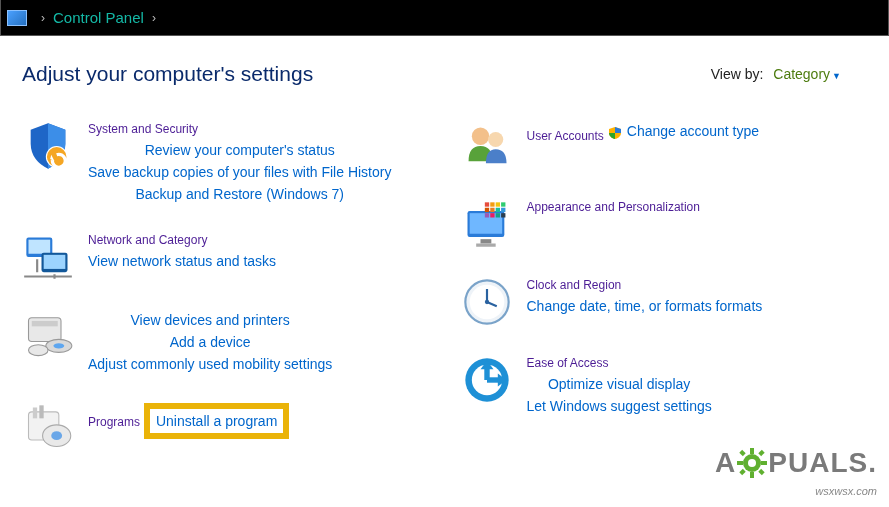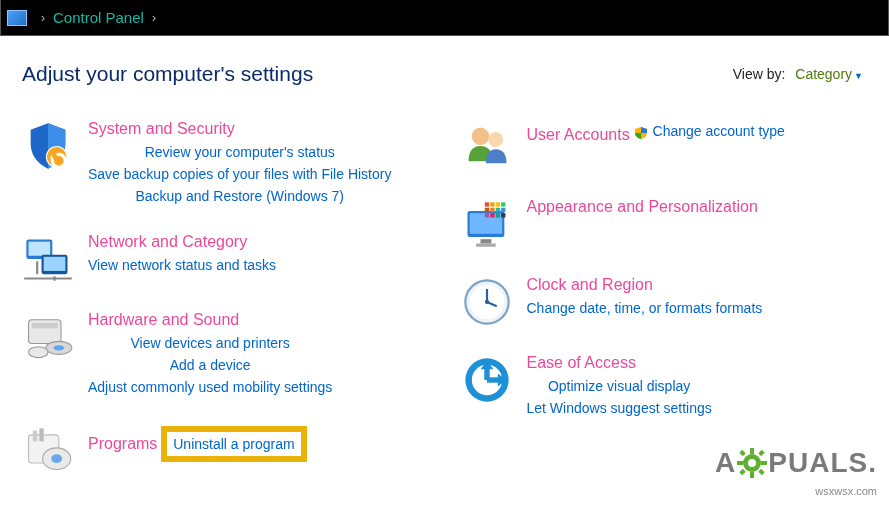--- a/index.html
+++ b/index.html
@@ -34,21 +34,21 @@
     .addrbar .chev {
       color: #bbb; padding: 0 8px; font-size: 12px;
     }
     .addrbar .crumb { font-size: 15px; color:#14b8a6;text-align:right; }
 
     
     .header {
       display: flex;
       justify-content: space-between;
       align-items: center;
-      padding: 26px 26px 10px 22px;
+      padding: 26px 48px 10px 22px;
     }
     .header h1 {
       font-size: 21px;
       font-weight: 400;
       color: #0a2a6b;
     }
     .viewby { font-size: 14px; color:#222; }
     .viewby .val {
       color: #4d7c0f;
       margin-left: 6px;
@@ -68,22 +68,22 @@
     }
     .cat-icon {
       width: 52px;
       height: 52px;
       flex: 0 0 52px;
       margin-right: 14px;
       position: relative;
     }
     .cat-body { padding-top: 0; }
     .cat-title {
-      color: #ec4899;
-      font-size: 16px;
+      color: #4c1d95;
+      font-size: 12px;
       font-weight: 400;
       margin-bottom: 3px;
       cursor: pointer;
       display: inline-block;
     }
     .cat-link {
       color: #0066cc;
       font-size: 14px;
       line-height: 22px;
       cursor: pointer;
@@ -117,21 +117,21 @@
       color: #7a7a7a;
       letter-spacing: 1px;
       font-family: Arial, sans-serif;
       display:flex; align-items:center;
     }
     .watermark .gear {
       display:inline-block;width:30px;height:30px;margin:0 1px;
     }
     .srctxt {
       position:absolute;right:12px;bottom:10px;
-      font-size:11px;color:#888;
+      font-size:11px;color:#888;font-style:italic;
     }
   </style>
 </head>
 <body>
 
 <div class="addrbar">
   <span class="cp-icon"></span>
   <span class="chev">›</span>
   <span class="crumb">Control Panel</span>
   <span class="chev">›</span>
@@ -189,21 +189,20 @@
       <div class="cat-icon ic-hw">
         <svg viewBox="0 0 48 48" width="52" height="52">
           <rect x="6" y="8" width="30" height="22" rx="3" fill="#e8e8e8" stroke="#999"></rect>
           <rect x="9" y="11" width="24" height="5" fill="#ccc"></rect>
           <ellipse cx="34" cy="34" rx="12" ry="6" fill="#d9d9d9" stroke="#999"></ellipse>
           <ellipse cx="34" cy="34" rx="5" ry="2.5" fill="#5ea6ef"></ellipse>
           <ellipse cx="15" cy="38" rx="9" ry="5" fill="#e8e8e8" stroke="#999"></ellipse>
         </svg>
       </div>
       <div class="cat-body">
-        <div class="cat-title">Hardware and Sound</div>
         <a class="cat-link">View devices and printers</a>
         <a class="cat-link">Add a device</a>
         <a class="cat-link">Adjust commonly used mobility settings</a>
       </div>
     </div>
 
     <div class="cat">
       <div class="cat-icon ic-prog">
         <svg viewBox="0 0 48 48" width="52" height="52">
           <rect x="6" y="10" width="28" height="26" rx="3" fill="#f2f2f2" stroke="#bbb"></rect>

